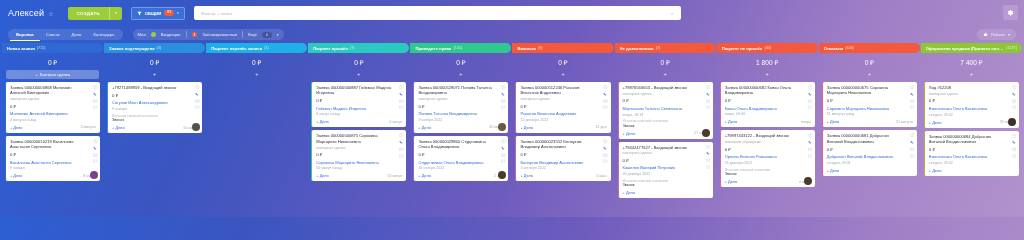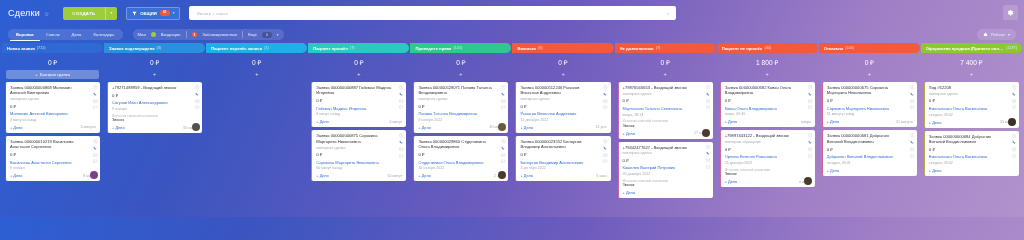--- a/index.html
+++ b/index.html
@@ -94,21 +94,21 @@
   .card-foot .ago { color: #a3a8ae; font-size: 3.6px; }
   .avatar { width: 8px; height: 8px; border-radius: 50%; position: absolute; right: 2.5px; bottom: 2px; background: #7a6457; }
   .icons { position: absolute; right: 2.5px; top: 3px; display: flex; flex-direction: column; gap: 2.2px; align-items: center; }
   .icons .ic { width: 4.6px; height: 4.6px; color: #c3c8ce; }
   .icons .ic.blue { color: #2f6bd4; }
 </style>
 </head>
 <body>
 
 <div class="topbar">
-  <div class="page-title">Сделки</div>
+  <div class="page-title">Алексей</div>
   <div class="star-icon">☆</div>
 
   <div class="btn-create">
     <span class="lbl">СОЗДАТЬ</span>
     <span class="sep"></span>
     <span class="car">▾</span>
   </div>
 
   <div class="btn-general">
     <svg class="funnel-icon" viewBox="0 0 16 16">

